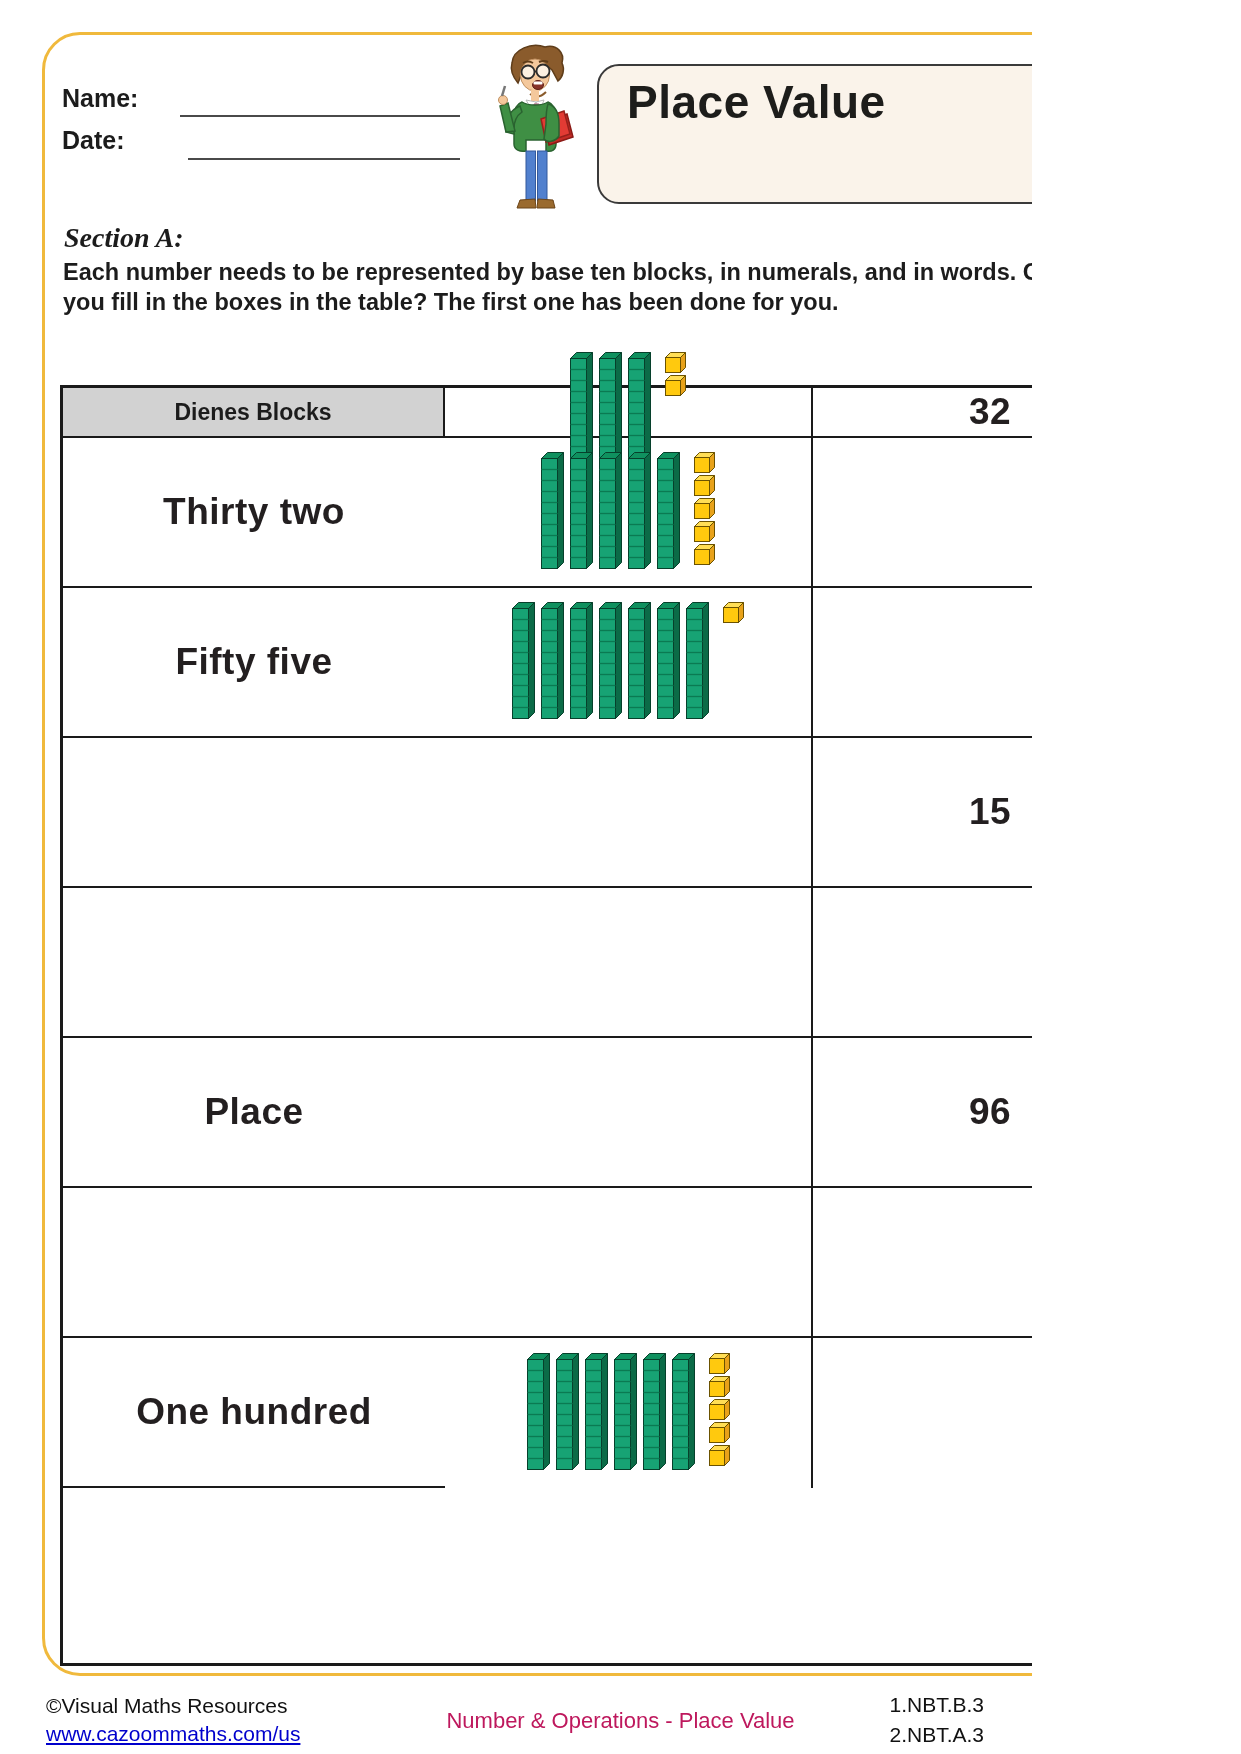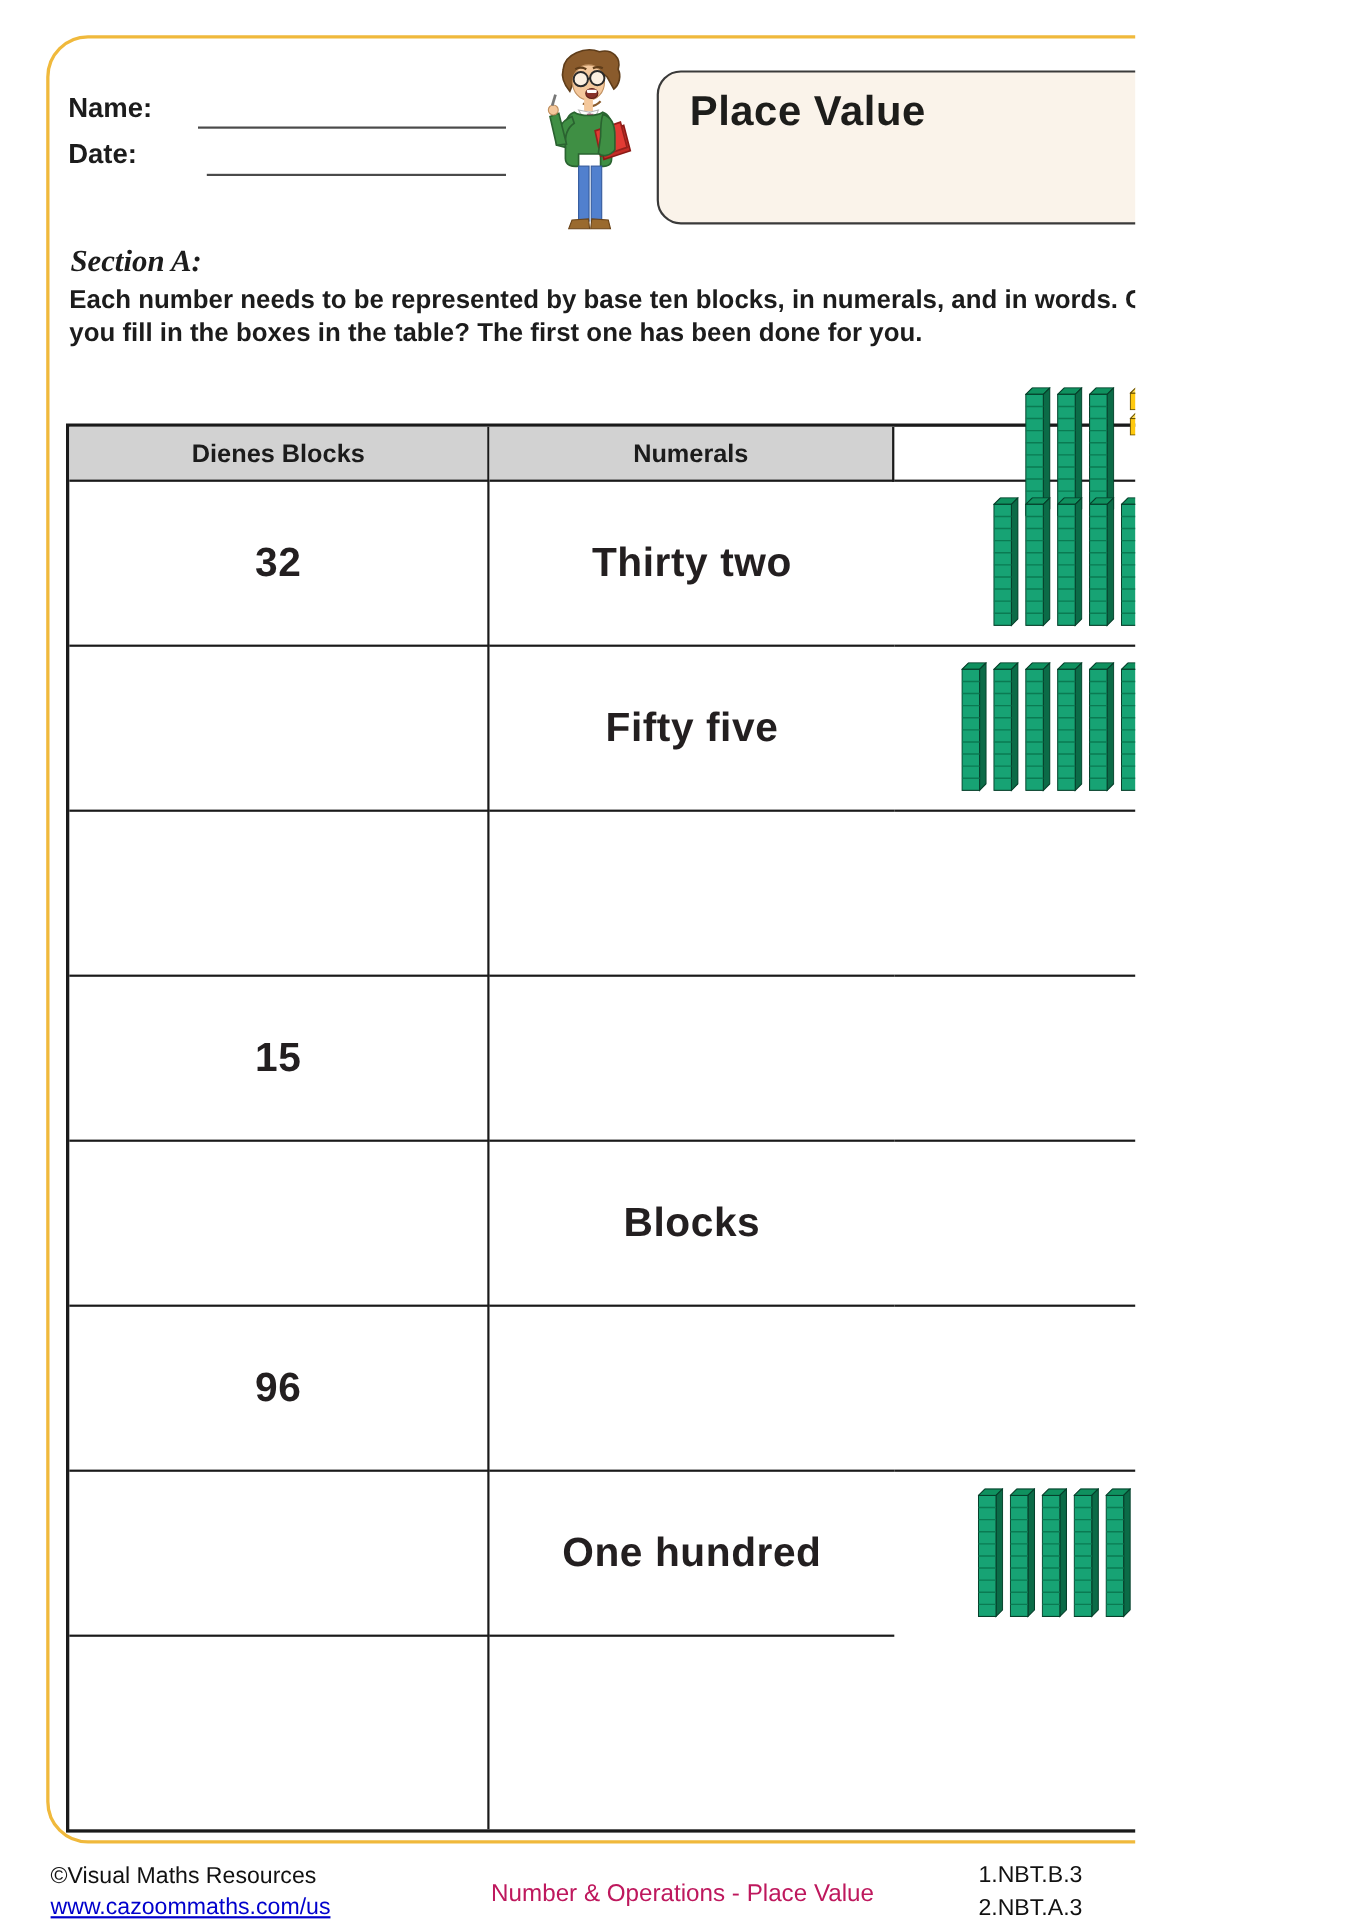--- a/index.html
+++ b/index.html
@@ -19,21 +19,21 @@
   .write-line{position:absolute;height:0;border-bottom:2px solid #4a4a4a;}
   .name-line{left:180px;top:115px;width:280px;}
   .date-line{left:188px;top:158px;width:272px;}
   .teacher{position:absolute;left:486px;top:42px;}
   .title-box{
     position:absolute;left:597px;top:64px;width:566px;height:140px;
     background:var(--title-box-bg,#FAF3EA);border:2.5px solid #3a3a3a;border-radius:22px;
     box-sizing:border-box;
   }
   .title-text{
-    position:absolute;left:28px;top:12px;font-weight:bold;font-size:38px;line-height:49px;
+    position:absolute;left:28px;top:12px;font-weight:bold;font-size:46px;line-height:49px;
     color:#1d1d1b;letter-spacing:0.5px;
   }
   .logo{position:absolute;right:32px;top:36px;width:78px;text-align:center;}
   .logo-word{font-family:"Liberation Serif",serif;font-weight:bold;font-size:18px;color:#111;margin-top:1px;letter-spacing:0.5px;}
   
   .section-heading{
     position:absolute;left:64px;top:222px;
     font-family:"Liberation Serif",serif;font-style:italic;font-weight:bold;font-size:28px;color:#1c1c1c;
   }
   .instructions{
@@ -135,21 +135,20 @@
       </svg>
       <div class="logo-word">cazoom!</div>
     </div>
   </div>
 
   <div class="section-heading">Section A:</div>
   <div class="instructions">Each number needs to be represented by base ten blocks, in numerals, and in words. Can you fill in the boxes in the table? The first one has been done for you.</div>
 
   <div class="pv-table" id="pv-table">
     <div class="cell th c0">Dienes Blocks</div>
-    <div class="cell th c1">Numerals</div>
   <div class="cell blocks-cell c0">
         <div class="blocks">
         <div class="rods">
             <svg width="23" height="121" viewBox="0 0 23 121">
     <polygon points="0.5,6.5 6.5,0.5 22.5,0.5 16.5,6.5" fill="#0F915F" stroke="#06402B"></polygon>
     <polygon points="16.5,6.5 22.5,0.5 22.5,110.5 16.5,116.5" fill="#0B6B47" stroke="#06402B"></polygon>
     <rect x="0.5" y="6.5" width="16" height="110" fill="#17A374" stroke="#06402B"></rect>
     <line x1="0.5" y1="17.5" x2="16.5" y2="17.5" stroke="#0B7A52" stroke-width="1.3"></line>
               <line x1="0.5" y1="28.5" x2="16.5" y2="28.5" stroke="#0B7A52" stroke-width="1.3"></line>
               <line x1="0.5" y1="39.5" x2="16.5" y2="39.5" stroke="#0B7A52" stroke-width="1.3"></line>
@@ -421,21 +420,21 @@
           </div>
         </div>
       </div>
       <div class="cell num-cell c1"></div>
       <div class="cell word-cell c2"></div>
       <div class="cell blocks-cell c0"></div>
       <div class="cell num-cell c1">15</div>
       <div class="cell word-cell c2"></div>
       <div class="cell blocks-cell c0"></div>
       <div class="cell num-cell c1"></div>
-      <div class="cell word-cell c2">Blocks</div>
+      <div class="cell word-cell c2">Place</div>
       <div class="cell blocks-cell c0"></div>
       <div class="cell num-cell c1">96</div>
       <div class="cell word-cell c2"></div>
       <div class="cell blocks-cell c0"></div>
       <div class="cell num-cell c1"></div>
       <div class="cell word-cell c2">One hundred</div>
       <div class="cell blocks-cell c0 last-row">
         <div class="blocks">
         <div class="rods">
             <svg width="23" height="121" viewBox="0 0 23 121">

